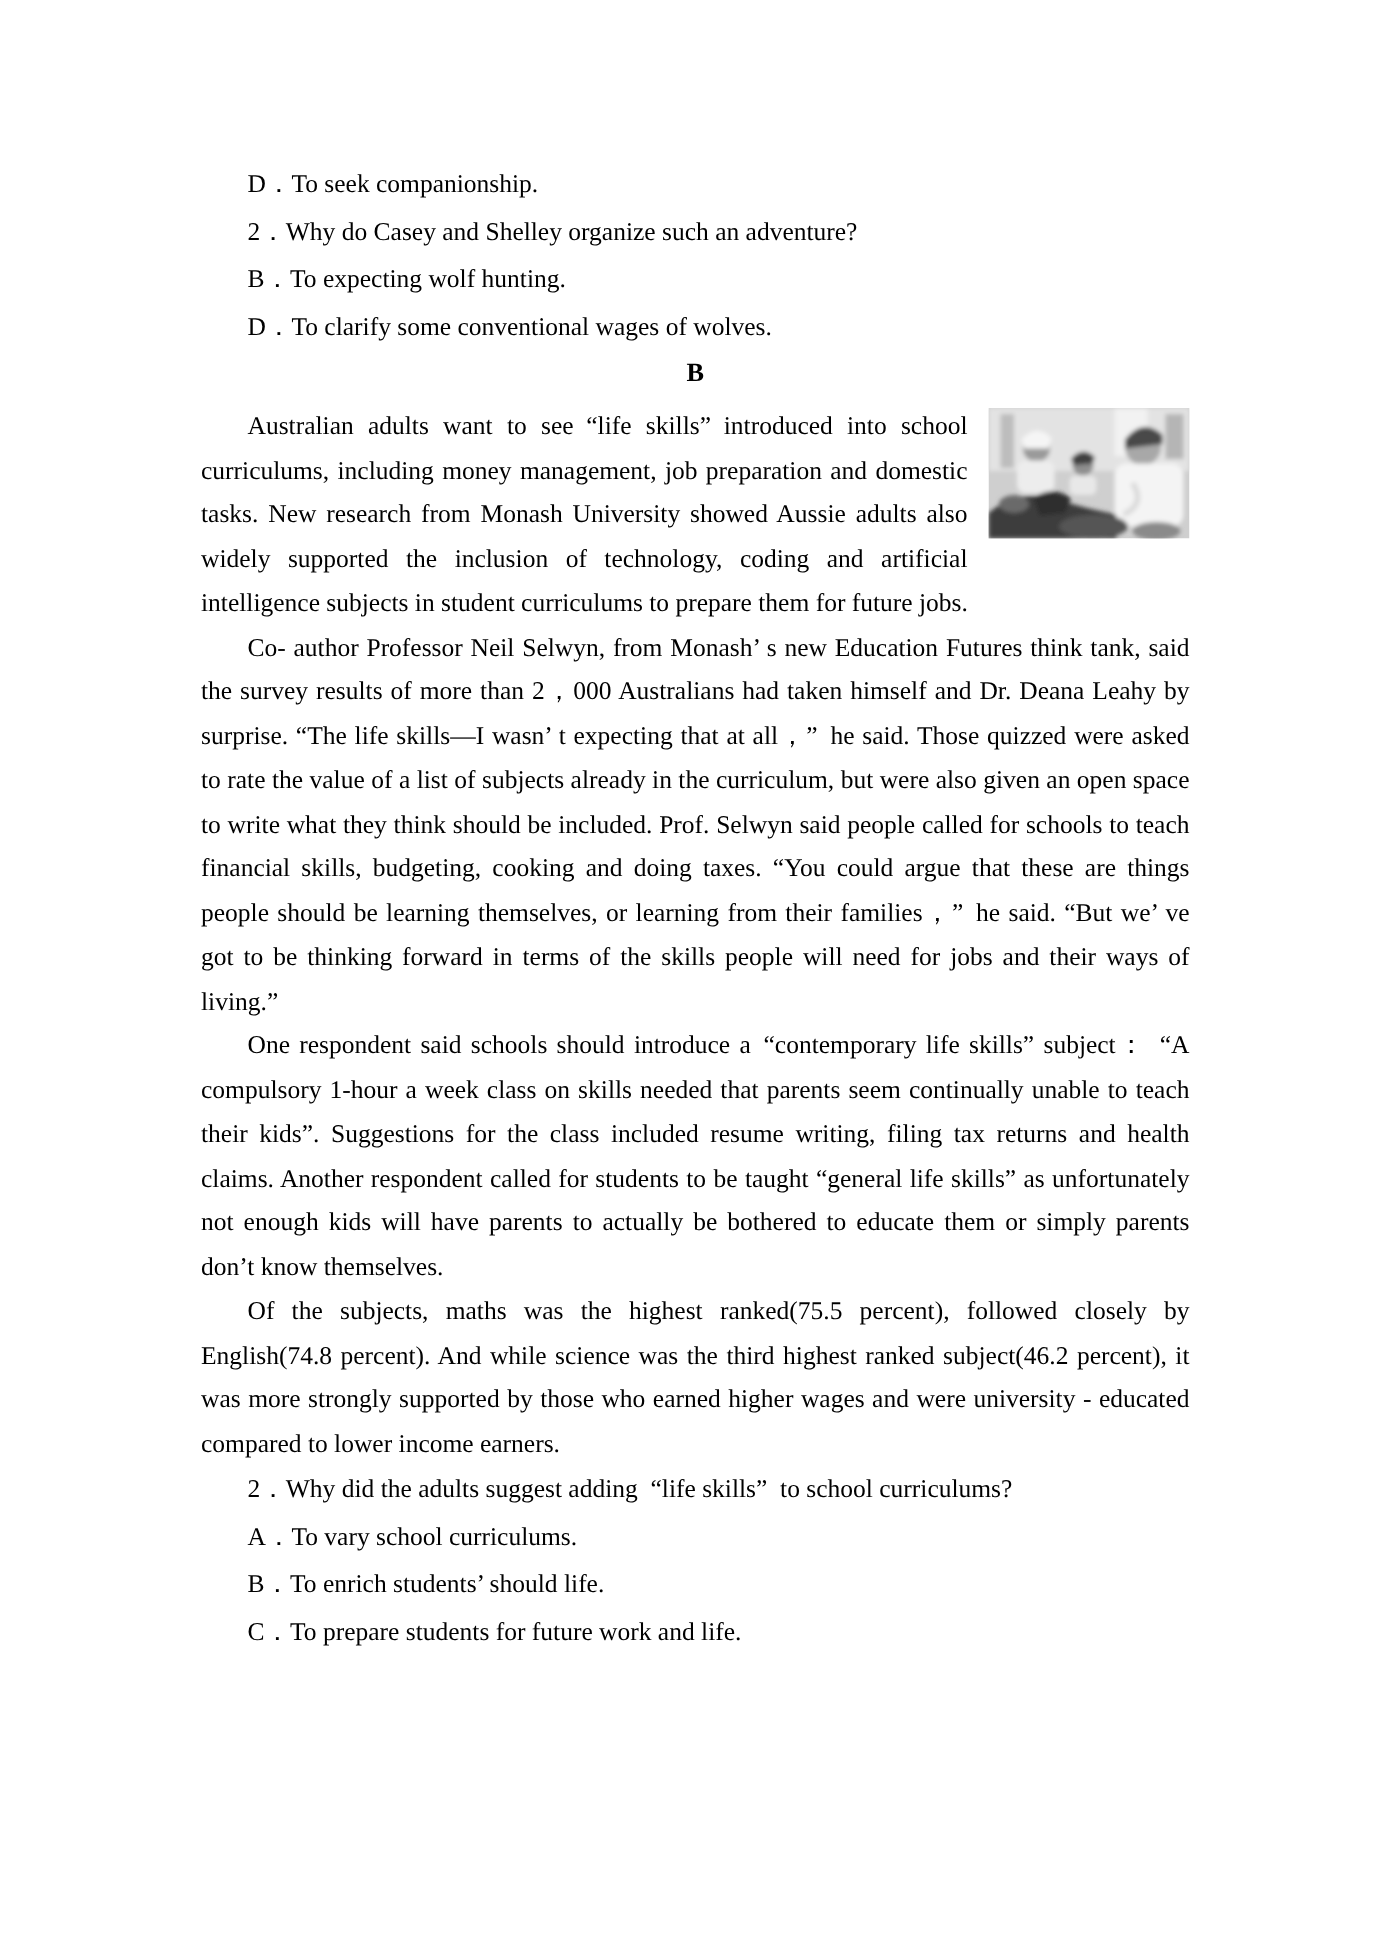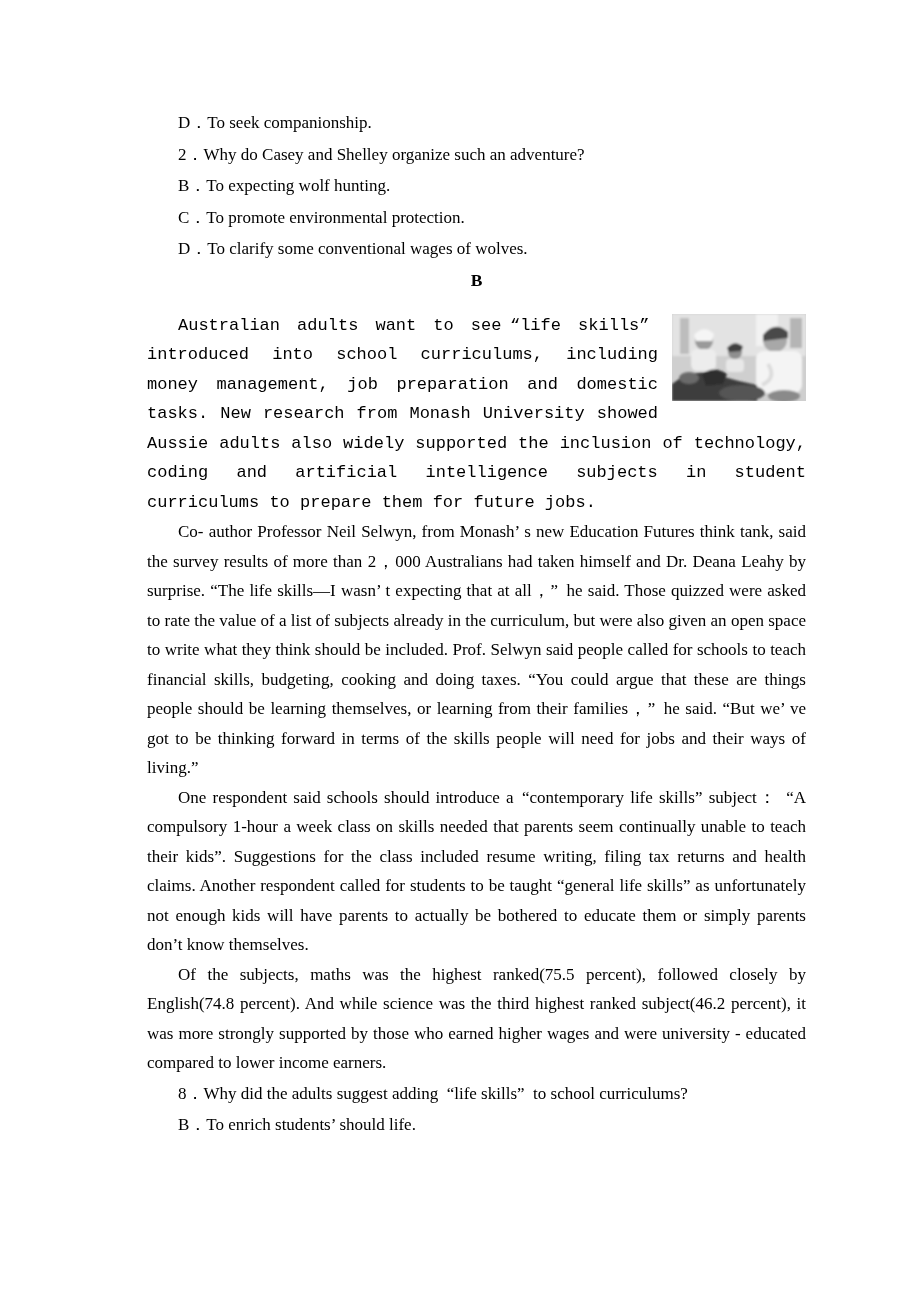--- a/index.html
+++ b/index.html
@@ -6,21 +6,21 @@
   .page {
     position:relative;
     width:920px; height:1302px;
     background:#ffffff;
     color:#000000;
     font-family:"Liberation Serif", "DejaVu Serif", serif;
     overflow:hidden;
   }
   .content {
     position:absolute;
-    left:147px; top:0;
+    left:134px; top:0;
     width:659px;
     padding-top:107px;
     font-size:17px;
   }
   .qline {
     line-height:31.5px;
     padding-left:31px;
     white-space:nowrap;
   }
   .section-label {
@@ -28,39 +28,38 @@
     text-align:center;
     font-weight:bold;
     font-size:17.5px;
   }
   .para {
     line-height:29.5px;
     text-align:justify;
     text-indent:31px;
     margin:0;
   }
-  .para-first { margin-top:16px;font-family:Liberation Mono, monospace; }
+  .para-first { margin-top:6px; }
   .photo {
     float:right;
     width:134px; height:87px;
     margin:3px 0 6px 14px;
     display:block;
   }
   .photo svg { display:block; width:100%; height:100%; }
 </style>
 </head>
 <body>
 
 <div class="page">
   <div class="content">
 
     <div class="qline">D．To seek companionship.</div>
     <div class="qline">2．Why do Casey and Shelley organize such an adventure?</div>
     <div class="qline">B．To expecting wolf hunting.</div>
-    <div class="qline">C．To promote environmental protection.</div>
     <div class="qline">D．To clarify some conventional wages of wolves.</div>
 
     <div class="section-label">B</div>
 
     <div class="para para-first">
       <span class="photo">
         <svg viewBox="0 0 134 87" xmlns="http://www.w3.org/2000/svg">
           <defs>
             <filter id="pb" x="-10%" y="-10%" width="120%" height="120%">
               <feGaussianBlur stdDeviation="1.3"></feGaussianBlur>
@@ -90,17 +89,19 @@
           </g>
         </svg>
       </span>
       <span>Australian adults want to see “life skills” introduced into school curriculums, including money management, job preparation and domestic tasks. New research from Monash University showed Aussie adults also widely supported the inclusion of technology, coding and artificial intelligence subjects in student curriculums to prepare them for future jobs.</span>
     </div>
 
     <div class="para">Co- author Professor Neil Selwyn, from Monash’ s new Education Futures think tank, said the survey results of more than 2，000 Australians had taken himself and Dr. Deana Leahy by surprise. “The life skills—I wasn’ t expecting that at all，” he said. Those quizzed were asked to rate the value of a list of subjects already in the curriculum, but were also given an open space to write what they think should be included. Prof. Selwyn said people called for schools to teach financial skills, budgeting, cooking and doing taxes. “You could argue that these are things people should be learning themselves, or learning from their families，” he said. “But we’ ve got to be thinking forward in terms of the skills people will need for jobs and their ways of living.”</div>
     <div class="para">One respondent said schools should introduce a “contemporary life skills” subject： “A compulsory 1-hour a week class on skills needed that parents seem continually unable to teach their kids”. Suggestions for the class included resume writing, filing tax returns and health claims. Another respondent called for students to be taught “general life skills” as unfortunately not enough kids will have parents to actually be bothered to educate them or simply parents don’t know themselves.</div>
     <div class="para">Of the subjects, maths was the highest ranked(75.5 percent), followed closely by English(74.8 percent). And while science was the third highest ranked subject(46.2 percent), it was more strongly supported by those who earned higher wages and were university - educated compared to lower income earners.</div>
 
-    <div class="qline">8．Why did the adults suggest adding “life skills” to school curriculums?</div>
+    <div class="qline">2．Why did the adults suggest adding “life skills” to school curriculums?</div>
+    <div class="qline">A．To vary school curriculums.</div>
     <div class="qline">B．To enrich students’ should life.</div>
+    <div class="qline">C．To prepare students for future work and life.</div>
 
   </div>
 </div>
 
 </body></html>

